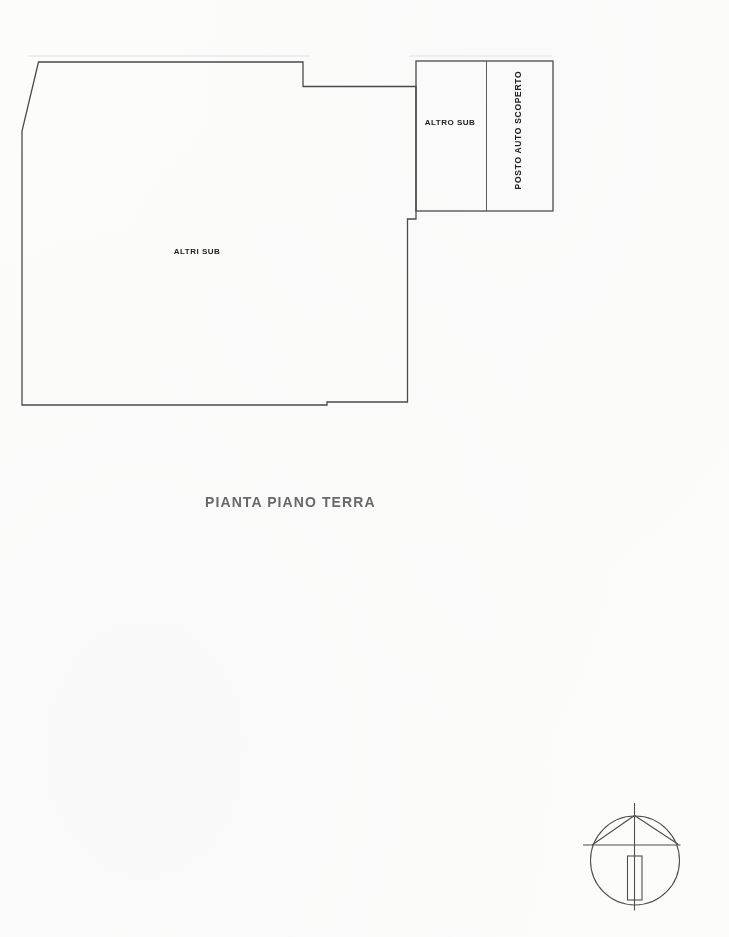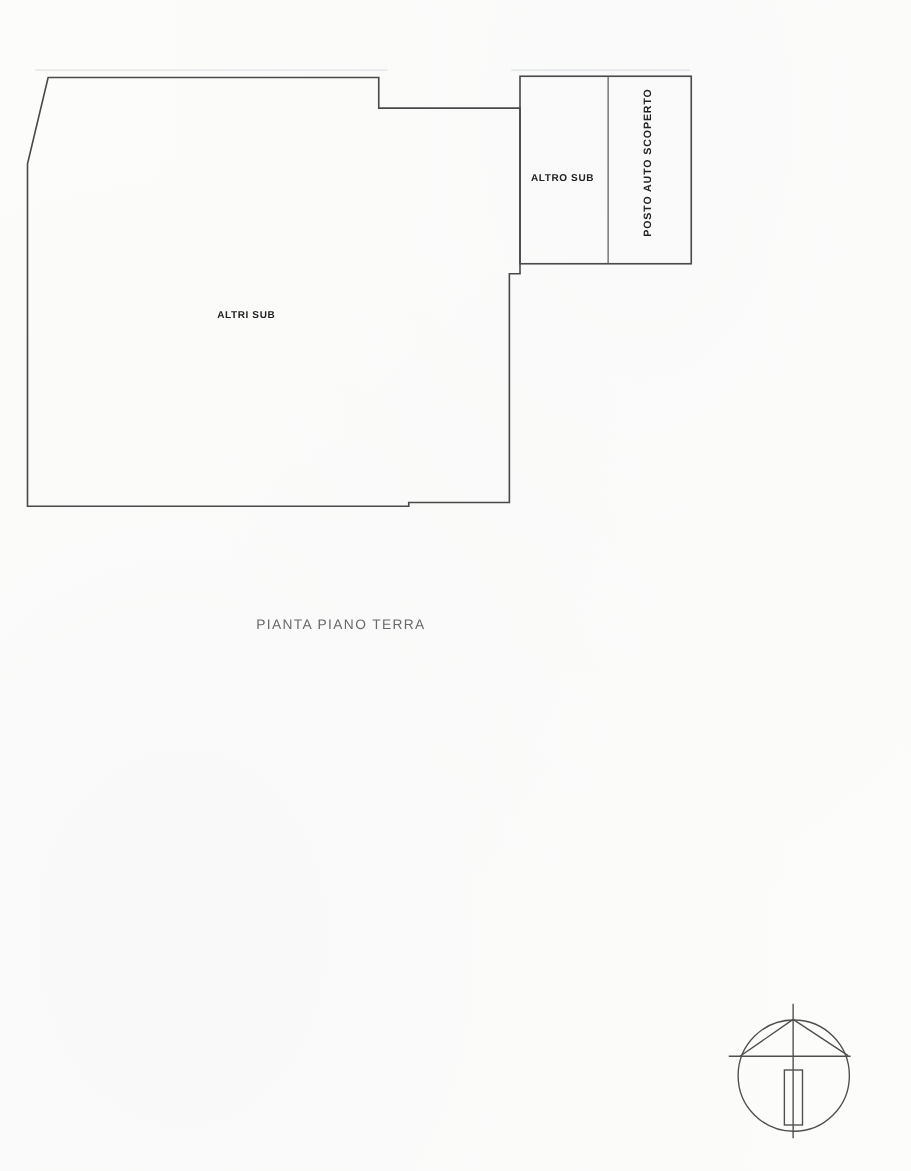--- a/index.html
+++ b/index.html
@@ -42,22 +42,22 @@
   .label.rotated{
     transform:rotate(-90deg);
     transform-origin:center center;
     letter-spacing:0.7px;
   }
   .caption{
     position:absolute;
     left:205px;top:494px;
     width:132px;
     color:var(--caption-ink);
-    font-size:11px;
-    font-weight:400;
+    font-size:14px;
+    font-weight:700;
     letter-spacing:1.1px;
     white-space:nowrap;
     opacity:0.85;
   }
 </style>
 </head>
 <body>
 
 <div class="page">
 
@@ -75,19 +75,19 @@
       <circle class="arrow-line" cx="635" cy="860.5" r="44.5"></circle>
       <line class="arrow-line" x1="634.5" y1="803" x2="634.5" y2="910.5"></line>
       <line class="arrow-line" x1="583" y1="845" x2="680.5" y2="845"></line>
       <path class="arrow-line" d="M 592 845 L 634.5 815.5 L 678.5 844.5"></path>
       <rect class="arrow-line" x="627.5" y="856" width="14.5" height="44"></rect>
     </g>
   </svg>
 
   <div class="label" style="left:152px;top:210px;width:90px;margin-top:37px;">ALTRI SUB</div>
 
-  <div class="label" style="left:405px;top:138px;width:90px;">ALTRO SUB</div>
+  <div class="label" style="left:405px;top:118px;width:90px;">ALTRO SUB</div>
 
   <div class="label rotated" style="left:458px;top:125px;width:120px;font-size:8.5px;">POSTO AUTO SCOPERTO</div>
 
   <div class="caption">PIANTA PIANO TERRA</div>
 
 </div>
 
 </body></html>

